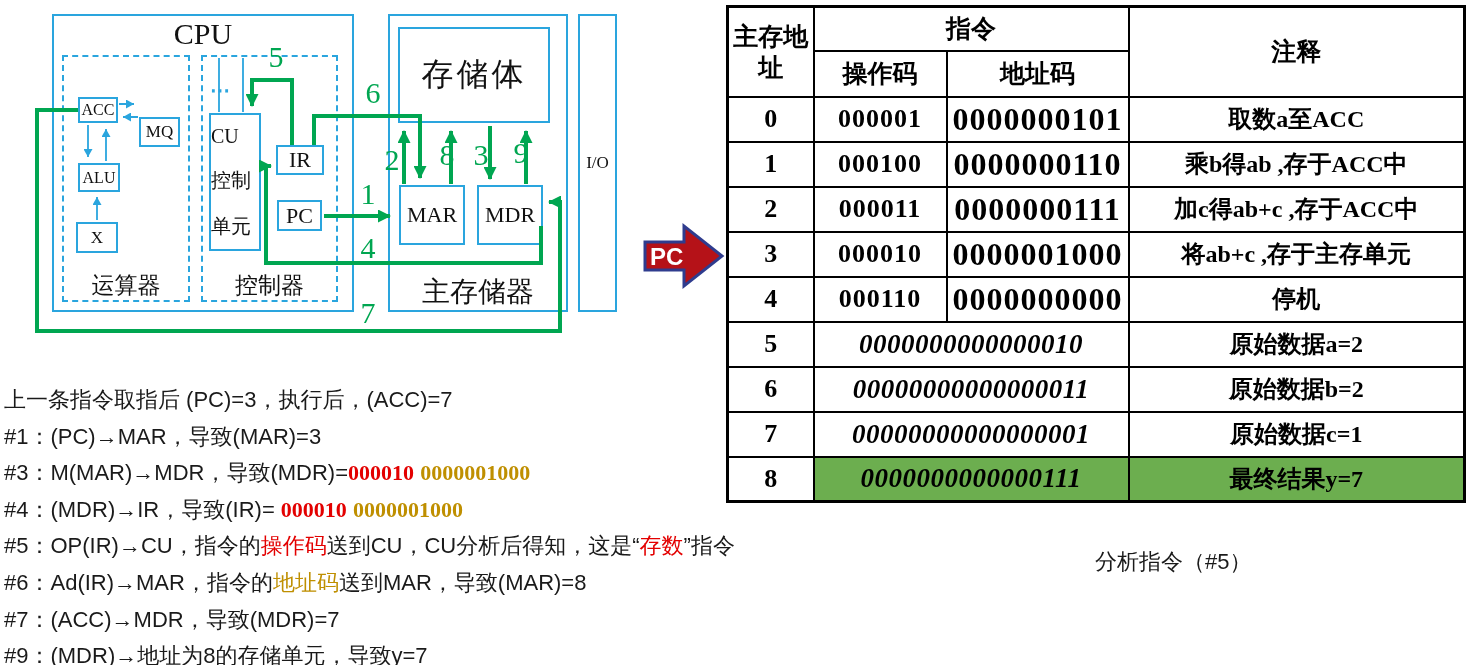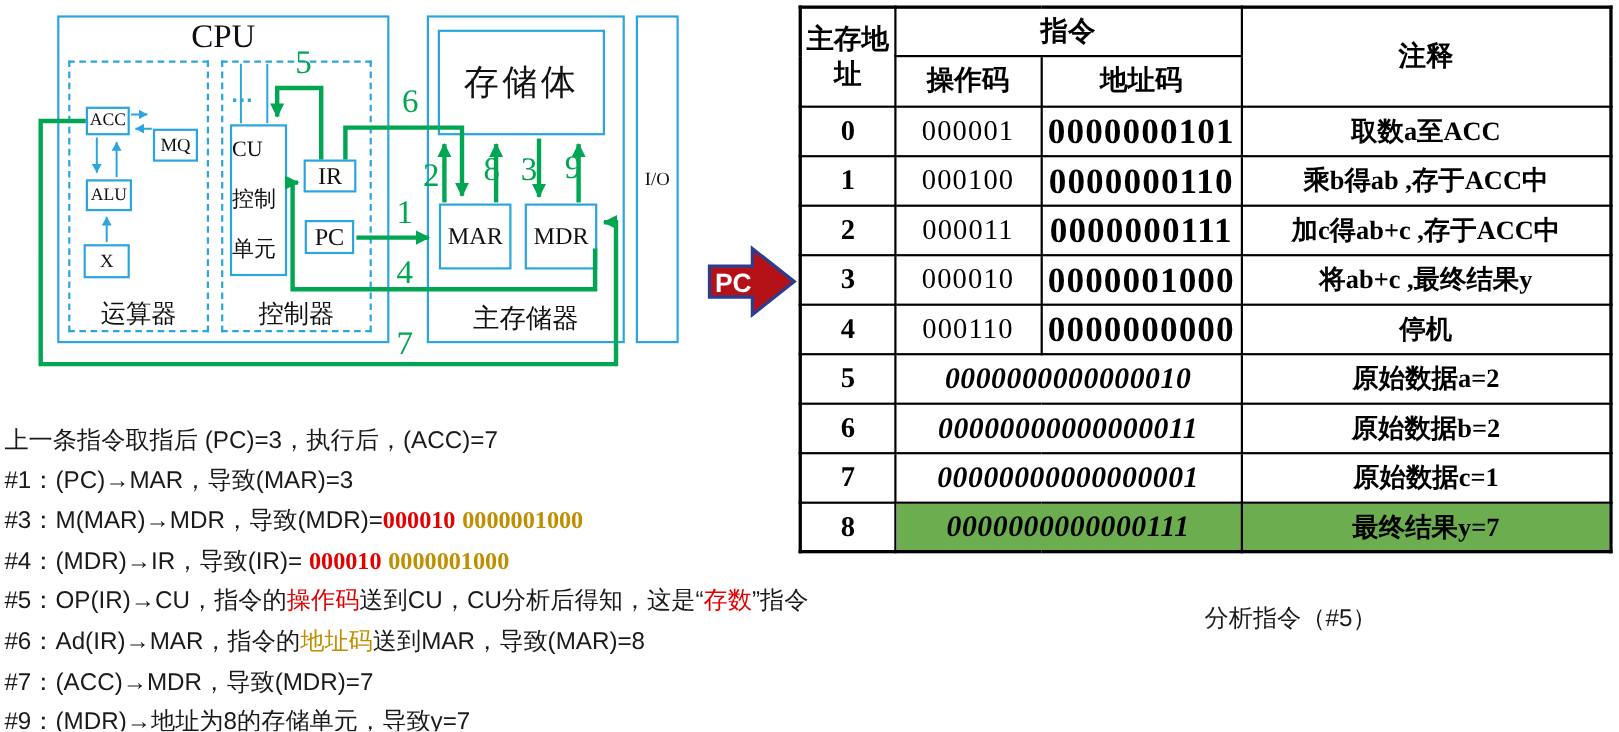--- a/index.html
+++ b/index.html
@@ -21,21 +21,21 @@
   table.mem{position:absolute;left:726px;top:5px;width:737px;border-collapse:collapse;
             table-layout:fixed;border:3px solid #000;background:#fff;}
   table.mem th,table.mem td{border:2px solid #000;text-align:center;vertical-align:middle;
             padding:0;font-family:"Liberation Serif",serif;color:#000;overflow:hidden;}
   table.mem thead tr.h1{height:44px;}
   table.mem thead tr.h2{height:46px;}
   table.mem tbody tr{height:45px;}
   th{font-size:25px;font-weight:bold;line-height:1.25;}
   th.th-addr{padding:0 14px;}
   td.c-addr{font-size:26px;font-weight:bold;}
-  td.c-op{font-size:26px;font-weight:normal;color:#e30000;letter-spacing:1px;}
+  td.c-op{font-size:26px;font-weight:bold;color:#e30000;letter-spacing:1px;}
   td.c-code{font-size:32px;font-weight:bold;color:#bf8f00;letter-spacing:1px;}
   td.c-data{font-size:27px;font-weight:bold;font-style:italic;letter-spacing:0.5px;}
   td.c-comment{font-size:24px;font-weight:bold;}
   td.hl{background:#6cae4f;}
   
   .steps{position:absolute;left:4px;top:382px;font-size:22px;line-height:36.6px;
          color:#1a1a1a;white-space:nowrap;}
   .phases{position:absolute;left:1095px;top:546px;font-size:22px;line-height:32px;
           color:#1a1a1a;white-space:nowrap;}
   .seg-k{color:#1a1a1a;text-align:right;}
@@ -73,21 +73,21 @@
       </div>
     </div>
     <div class="bbox" style="left:276px;top:145px;width:48px;height:30px;font-size:22px;">IR</div>
     <div class="bbox" style="left:277px;top:200px;width:45px;height:31px;font-size:22px;">PC</div>
     <div class="dots" style="left:210px;top:78px;">⋯</div>
 
     <div class="bbox" style="left:388px;top:14px;width:180px;height:298px;"></div>
     <div class="bbox" style="left:398px;top:27px;width:152px;height:96px;font-size:32px;letter-spacing:3px;">存储体</div>
     <div class="bbox" style="left:399px;top:185px;width:66px;height:60px;font-size:22px;">MAR</div>
     <div class="bbox" style="left:477px;top:185px;width:66px;height:60px;font-size:22px;">MDR</div>
-    <div class="dlabel" style="left:388px;top:273px;width:180px;font-size:24px;">主存储器</div>
+    <div class="dlabel" style="left:388px;top:273px;width:180px;font-size:28px;">主存储器</div>
 
     <div class="bbox" style="left:578px;top:14px;width:39px;height:298px;font-size:17px;">I/O</div>
 
     <span class="arrow-num" style="left:357px;top:177px;">1</span>
     <span class="arrow-num" style="left:381px;top:143px;">2</span>
     <span class="arrow-num" style="left:470px;top:138px;">3</span>
     <span class="arrow-num" style="left:357px;top:231px;">4</span>
     <span class="arrow-num" style="left:265px;top:40px;">5</span>
     <span class="arrow-num" style="left:362px;top:76px;">6</span>
     <span class="arrow-num" style="left:357px;top:296px;">7</span>
@@ -167,21 +167,21 @@
         <tr>
           <td class="c-addr">2</td>
           <td class="c-op">000011</td>
           <td class="c-code">0000000111</td>
           <td class="c-comment">加c得ab+c ,存于ACC中</td>
         </tr>
         <tr>
           <td class="c-addr">3</td>
           <td class="c-op">000010</td>
           <td class="c-code">0000001000</td>
-          <td class="c-comment">将ab+c ,最终结果y</td>
+          <td class="c-comment">将ab+c ,存于主存单元</td>
         </tr>
         <tr>
           <td class="c-addr">4</td>
           <td class="c-op">000110</td>
           <td class="c-code">0000000000</td>
           <td class="c-comment">停机</td>
         </tr>
         <tr>
           <td class="c-addr">5</td>
           <td class="c-data" colspan="2">0000000000000010</td>

